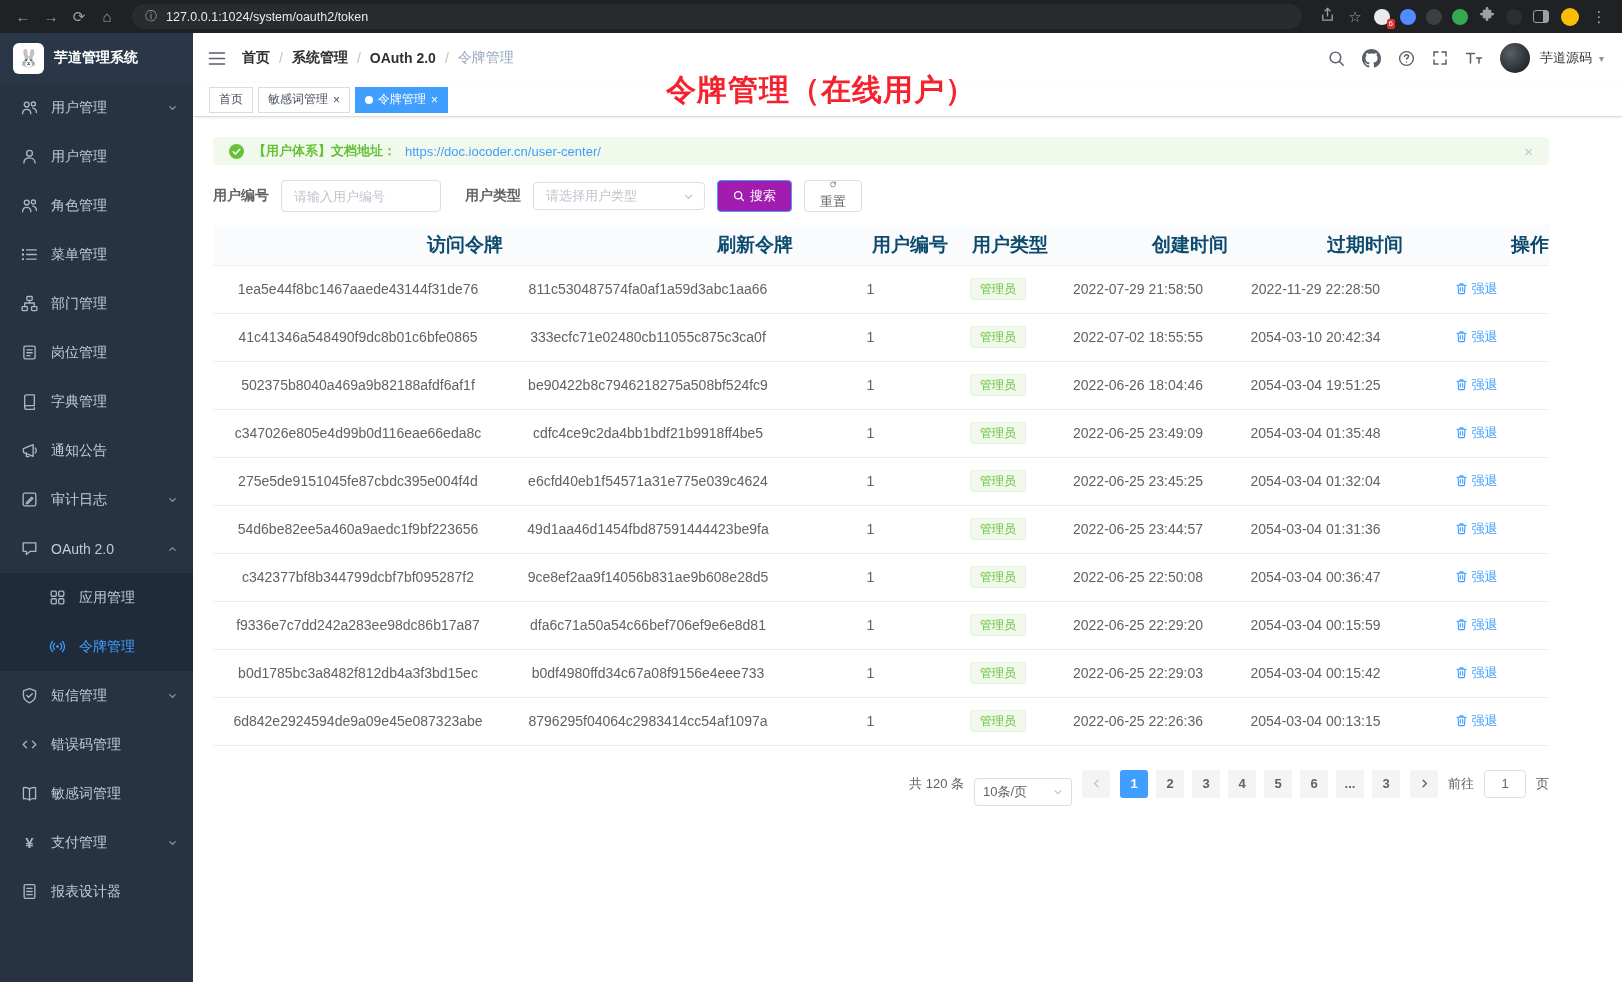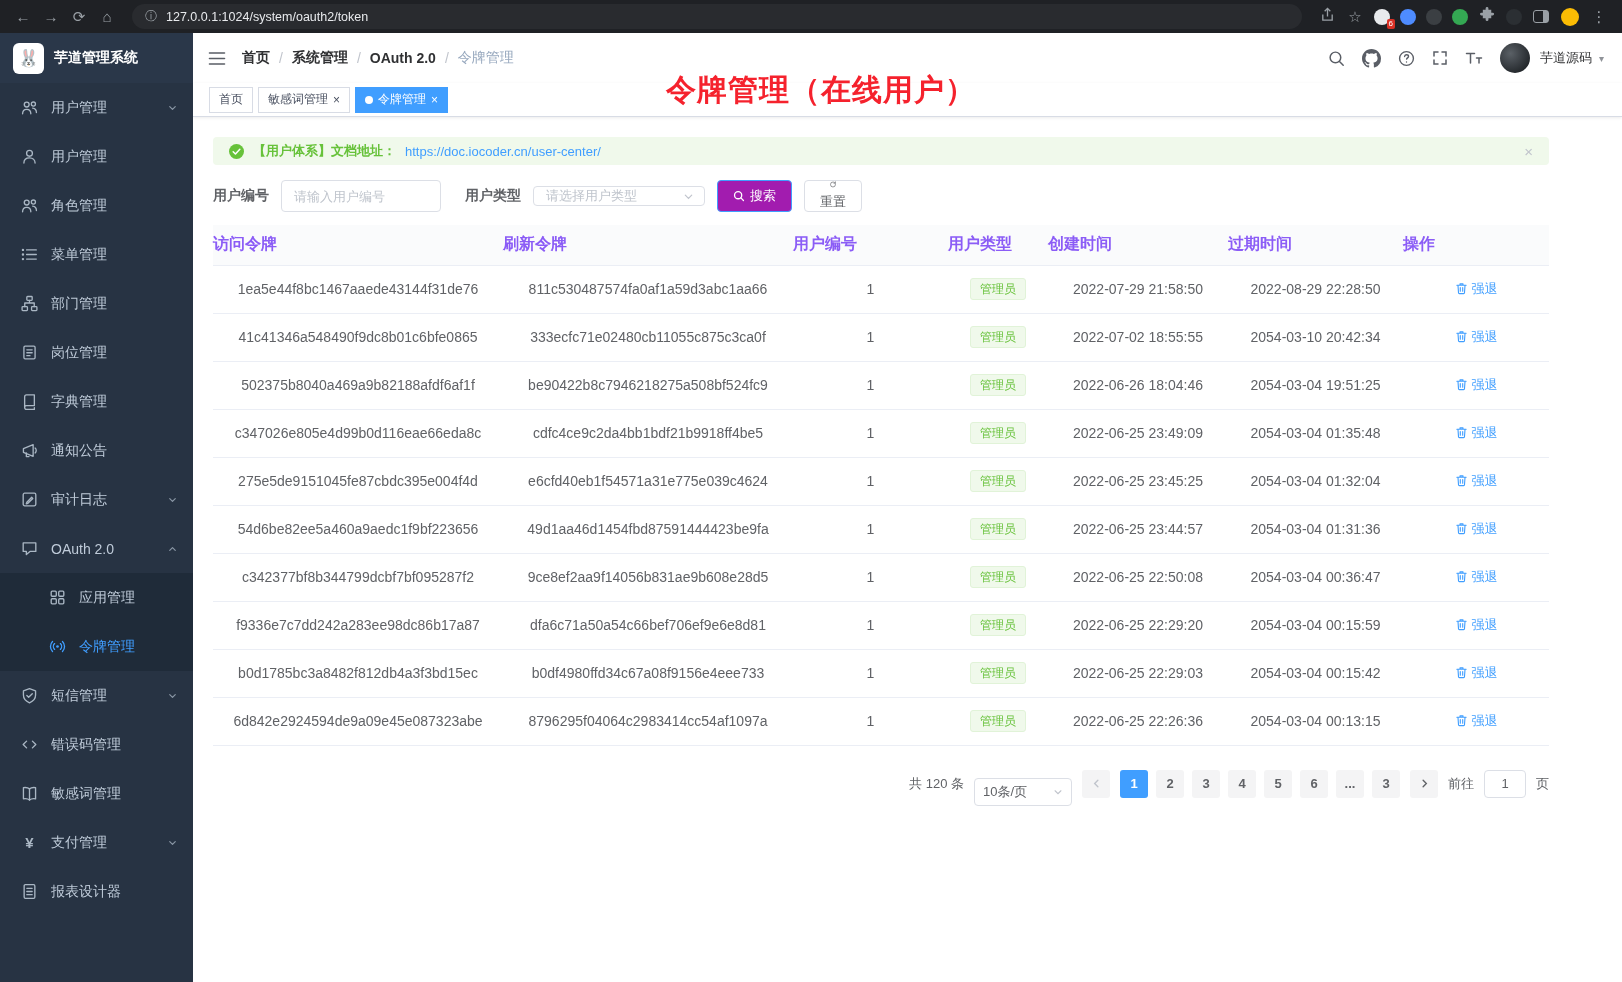--- a/index.html
+++ b/index.html
@@ -65,31 +65,31 @@
   .alert .txt { color:#67c23a; font-size:13px; font-weight:600; }
   .alert .lnk { color:#409eff; font-size:13px; text-decoration:none; }
   .alert .aclose { margin-left:auto; color:#c0c4cc; font-size:15px; cursor:pointer; }
 
   .filters { display:flex; align-items:center; margin-bottom:13px; }
   .flabel { font-size:14px; font-weight:700; color:#606266; margin-right:12px; }
   .flabel.ml { margin-left:24px; }
   .finput { width:160px; height:32px; border:1px solid #dcdfe6; border-radius:4px; padding:0 12px;
     font-size:13px; color:#606266; outline:none; font-family:inherit; }
   .finput::placeholder { color:#bfc4cc; }
-  .fselect { width:172px; height:20px; border:1px solid #dcdfe6; border-radius:4px; display:flex;
+  .fselect { width:172px; height:28px; border:1px solid #dcdfe6; border-radius:4px; display:flex;
     align-items:center; justify-content:space-between; padding:0 10px 0 12px; cursor:pointer; }
   .fselect .ph { font-size:13px; color:#bfc4cc; }
   .btn { height:32px; border-radius:4px; font-size:13px; display:inline-flex; align-items:center; gap:5px;
     padding:0 15px; cursor:pointer; font-family:inherit; }
   .btn-primary { background:#a21caf; border:1px solid #409eff; color:#fff; margin-left:12px; }
   .btn-plain { background:#fff; border:1px solid #dcdfe6; color:#606266; margin-left:12px;flex-direction:column; }
 
   table { width:1336px; border-collapse:collapse; font-size:14px; color:#606266; table-layout:fixed; }
-  th { height:40px; background:#fafbfc; color:#8b5cf6; font-weight:700; font-size:16px;
-    border-bottom:1px solid #ebeef5; text-align:left; }
+  th { height:40px; background:#fafbfc; color:#0c4a6e; font-weight:700; font-size:19px;
+    border-bottom:1px solid #ebeef5; text-align:right; }
   td { height:48px; border-bottom:1px solid #ebeef5; text-align:center; white-space:nowrap; overflow:hidden; }
   .tag { display:inline-block; background:#f0f9eb; border:1px solid #e1f3d8; color:#67c23a;
     font-size:12px; padding:2px 9px; border-radius:3px; line-height:16px; }
   .link { color:#409eff; font-size:13px; display:inline-flex; align-items:center; gap:4px; cursor:pointer; }
 
   .pager { width:1336px; display:flex; align-items:center; justify-content:flex-end; gap:10px;
     margin-top:16px; font-size:13px; color:#606266; }
   .psel { width:98px; height:28px; border:1px solid #dcdfe6; border-radius:4px; display:flex;
     align-items:center; justify-content:space-between; padding:0 8px; cursor:pointer; color:#606266;margin-top:16px; }
   .pages { display:flex; gap:8px; }
@@ -455,21 +455,21 @@
             <th>操作</th>
           </tr>
         </thead>
       <tbody id="tbody">
           <tr>
             <td>1ea5e44f8bc1467aaede43144f31de76</td>
             <td>811c530487574fa0af1a59d3abc1aa66</td>
             <td>1</td>
             <td><span class="tag">管理员</span></td>
             <td>2022-07-29 21:58:50</td>
-            <td>2022-08-29 22:28:50</td>
+            <td>2022-11-29 22:28:50</td>
             <td><span class="link">
                 <span style="display:flex">
                   <svg width="13" height="13" viewBox="0 0 14 14" fill="none" stroke="currentColor" stroke-width="1.2" stroke-linecap="round" stroke-linejoin="round">
                     <path d="M2 3.5h10M5.4 3.5V2h3.2v1.5M3.2 3.5l.6 8.2c0 .5.4.8.9.8h4.6c.5 0 .9-.3.9-.8l.6-8.2M5.7 6v4M8.3 6v4"></path>
                   </svg>
                 </span>
                 <span>强退</span>
               </span></td>
           </tr>
           <tr>

